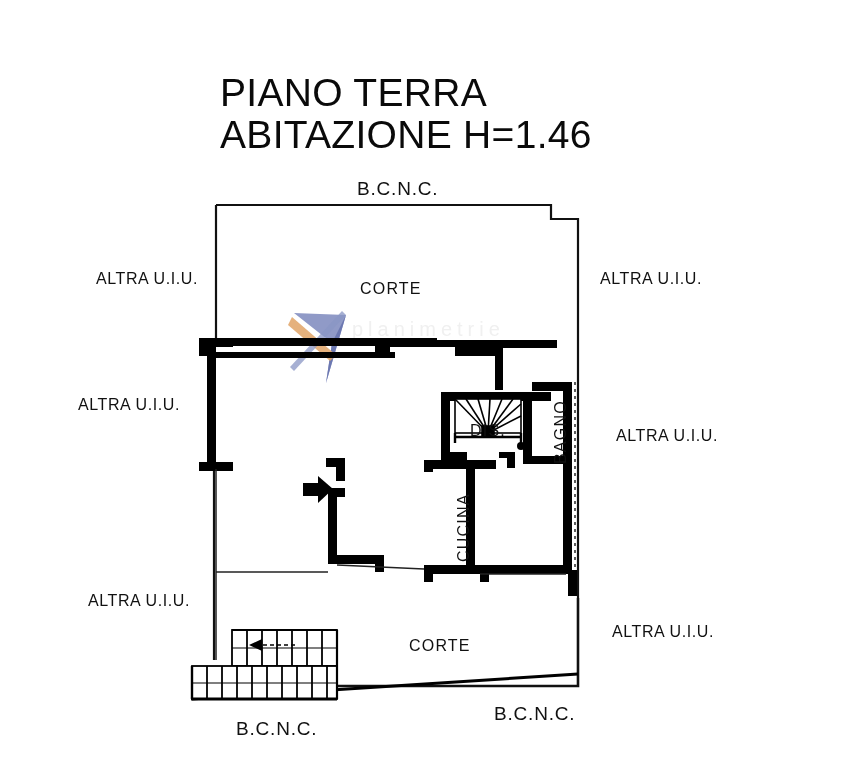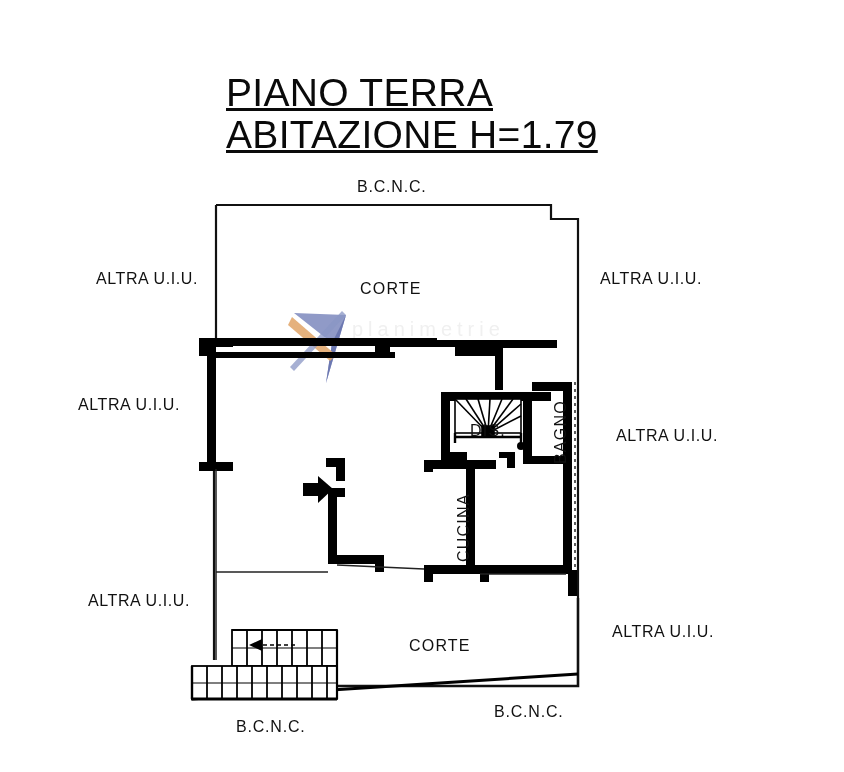--- a/index.html
+++ b/index.html
@@ -24,46 +24,45 @@
   }
   #plan-svg {
     position: absolute;
     left: 0; top: 0;
     width: 844px;
     height: 772px;
     display: block;
   }
   .title-block {
     position: absolute;
-    left: 226px;
+    left: 220px;
     top: 72px;
     width: 560px;
     line-height: 1.08;
     font-size: 39px;
     letter-spacing: 0.3px;
     font-family: "Liberation Sans", sans-serif;
     color: #0a0a0a;
     white-space: nowrap;
-    text-decoration: underline;
   }
   .title-line { display: block; }
   .lbl {
     position: absolute;
     font-family: "Liberation Sans", sans-serif;
     font-size: 16px;
     letter-spacing: 0.6px;
     color: #111111;
     white-space: nowrap;
   }
   .lbl-room {
     font-size: 16px;
     letter-spacing: 1.2px;
   }
   .lbl-small {
-    font-size: 16px;
+    font-size: 19px;
     letter-spacing: 0.8px;
     text-align: right;
   }
   .rot90 {
     transform: rotate(-90deg);
     transform-origin: 0 0;
   }
   .wm-text {
     position: absolute;
     font-size: 20px;
@@ -247,21 +246,21 @@
 
     <g fill="#000000" stroke="none">
       <rect x="507" y="456" width="8" height="12"></rect>
       <rect x="499" y="452" width="16" height="6"></rect>
     </g>
 
   </svg>
 
   <div class="title-block">
     <span class="title-line">PIANO TERRA</span>
-    <span class="title-line">ABITAZIONE H=1.79</span>
+    <span class="title-line">ABITAZIONE H=1.46</span>
   </div>
 
   <div class="lbl lbl-small" style="left:357px; top:178px;">B.C.N.C.</div>
 
   <div class="lbl lbl-small" style="left:236px; top:718px;">B.C.N.C.</div>
 
   <div class="lbl lbl-small" style="left:494px; top:703px;">B.C.N.C.</div>
 
   <div class="lbl" style="left:96px; top:270px;">ALTRA U.I.U.</div>
 

